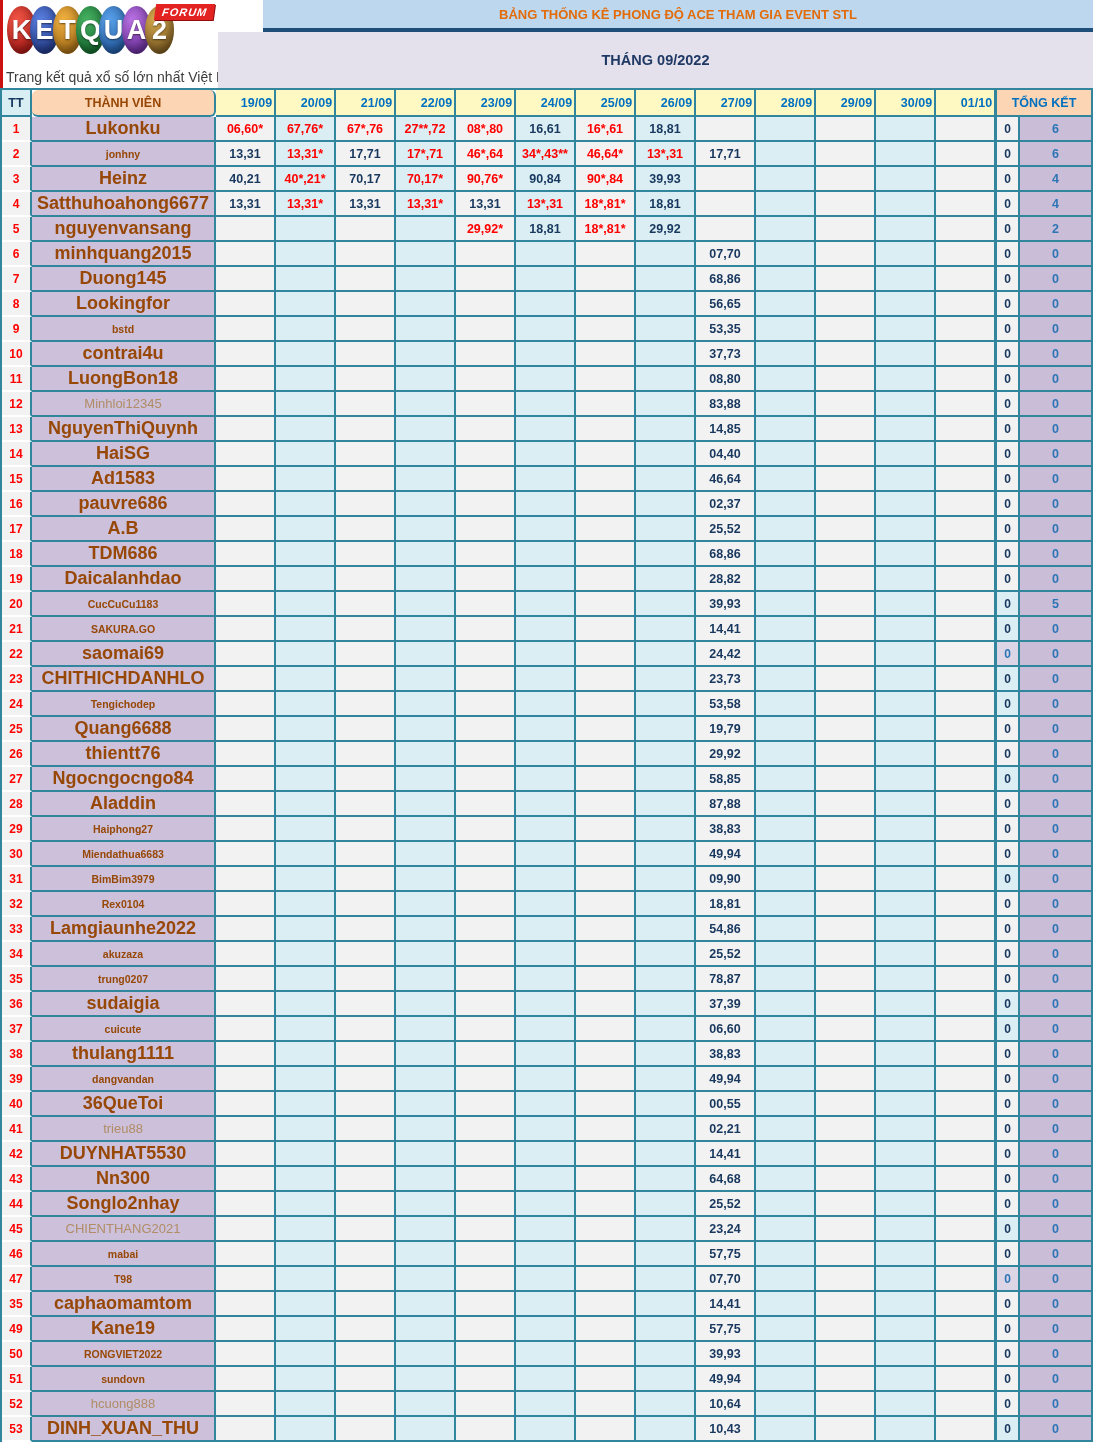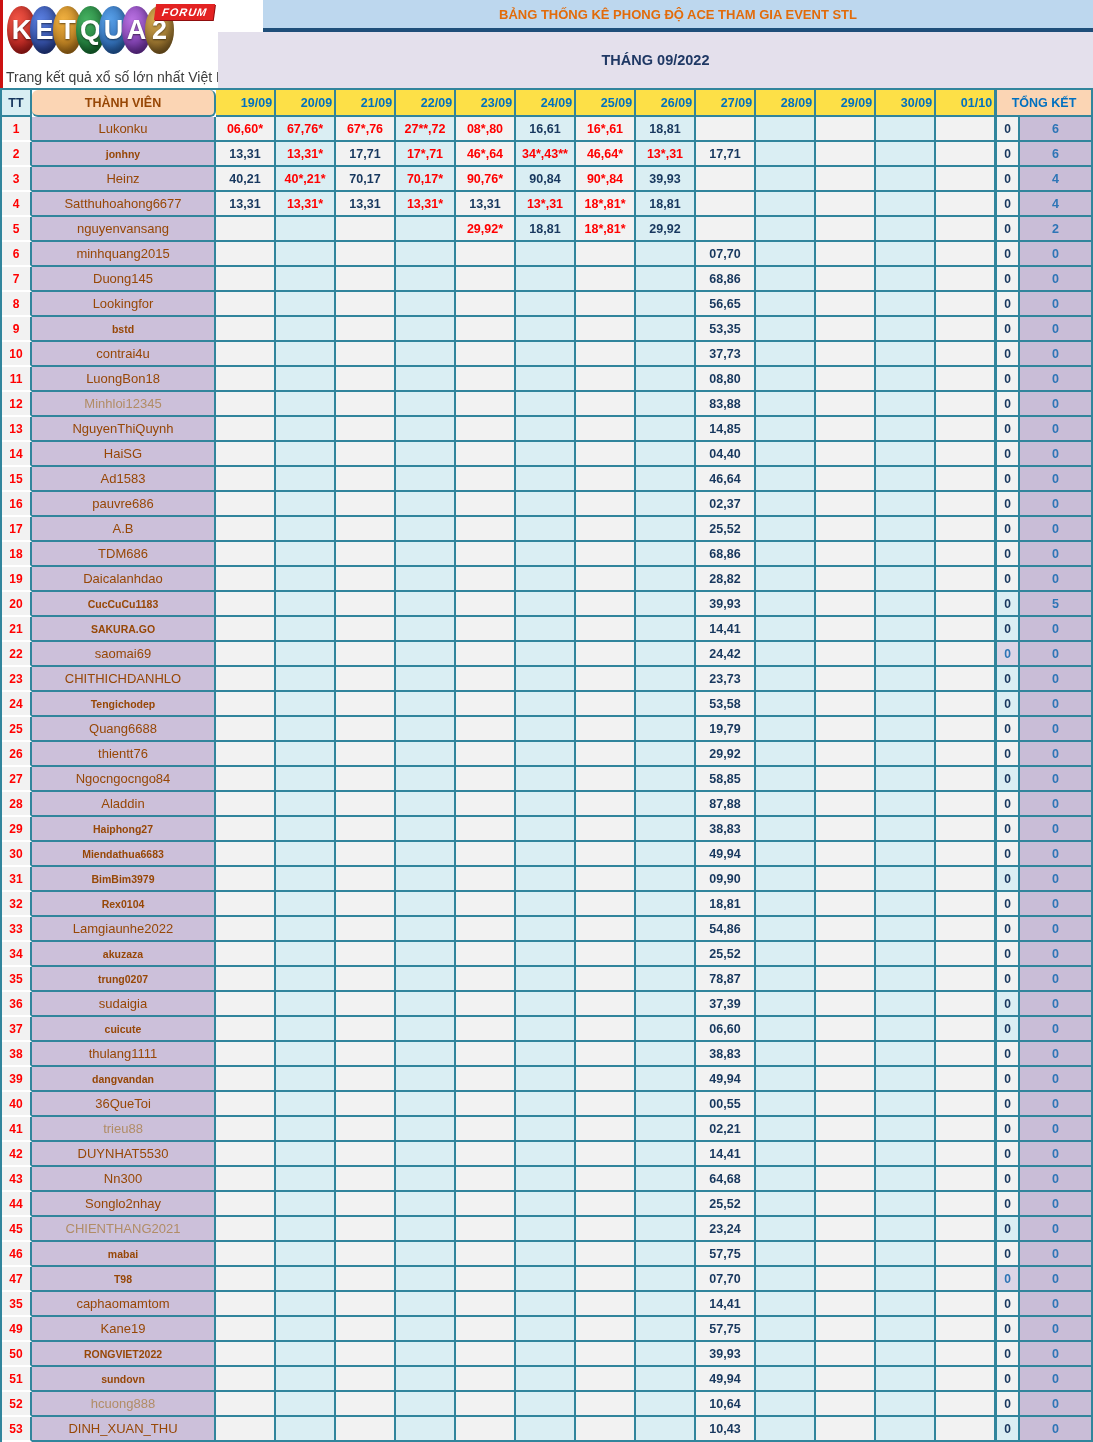--- a/index.html
+++ b/index.html
@@ -36,27 +36,27 @@
         display:flex; align-items:center; justify-content:center;
         font-size:12.5px; font-weight:bold; overflow:hidden; white-space:nowrap;}
 
   
   .w-tt{width:30px;} .w-member{width:184px;} .w-date{width:60px;}
   .w-zero{width:24px;} .w-total{width:73px;} .w-totalh{width:97px;}
 
   
   .tt-h{background:#D8EEF3; color:#17375E;}
   .member-h{background:#FBD5B4; color:#974706;border-radius:6px;}
-  .date-h{background:#fde047; color:#0070C0;padding-left:23px;}
+  .date-h{background:#fef9c3; color:#0070C0;padding-left:23px;}
   .total-h{background:#FBD5B4; color:#0070C0; border-left:1px solid #31859C;}
 
   
   .tt{background:#F2F2F2; color:#FF0000; font-size:12px; border-bottom-color:#ffffff;}
   .member{background:#CCC0DA; color:#974706;}
-  .ns-b{font-size:13px; font-weight:normal;}
+  .ns-b{font-size:18px; font-weight:bold;}
   .ns-s{font-size:10.5px; font-weight:bold;}
   .ns-l{font-size:13px; font-weight:400; color:#B18C66;}
   .col-odd{background:#F2F2F2;}
   .col-even{background:#DAEEF3;}
   .v-red{color:#FF0000;} .v-navy{color:#17375E;}
   .zero{border-left:1px solid #31859C; color:#17375E; font-size:12px;}
   .zbg-w{background:#F2F2F2;} .zbg-c{background:#DAEEF3;} .zbg-l{background:#DCD5E6;}
   .zc-b{color:#2E75B6;}
   .total{background:#C9BDD7; color:#2E75B6;}
 </style>

